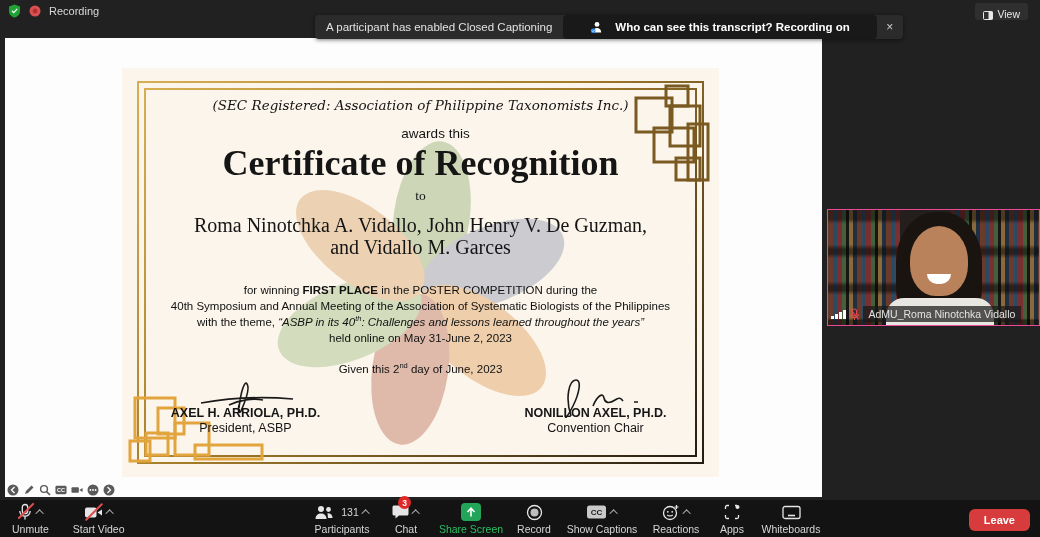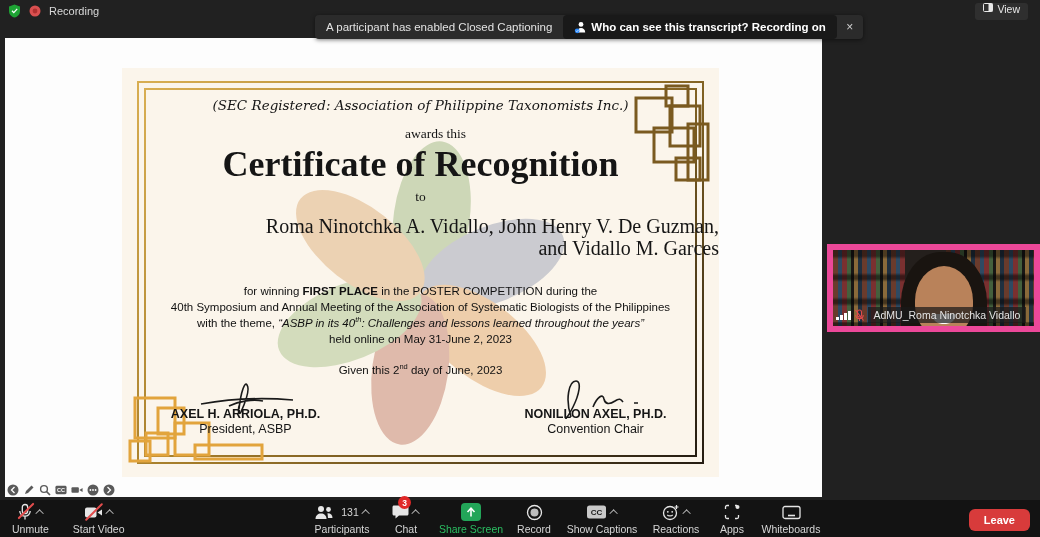--- a/index.html
+++ b/index.html
@@ -4,68 +4,68 @@
 <style>
   * { margin:0; padding:0; box-sizing:border-box; }
   html,body { background:#000; }
   body { font-family:"Liberation Sans", sans-serif; }
   #stage { position:relative; width:1040px; height:537px; background:#212121; overflow:hidden; }
 
   
   .topbar { position:absolute; top:0; left:0; width:100%; height:38px; }
   .rec-wrap { position:absolute; left:8px; top:4px; display:flex; align-items:center; gap:8px; }
   .rec-label { color:#d9d9d9; font-size:11px; }
-  .view-btn { position:absolute; right:12px; top:3px; height:17px; display:flex; align-items:flex-start; gap:4px;
+  .view-btn { position:absolute; right:12px; top:3px; height:17px; display:flex; align-items:flex-end; gap:4px;
               background:#2f2f2f; border-radius:3px; padding:0 8px; color:#e8e8e8; font-size:10.5px; cursor:pointer; }
 
   
   .banner { position:absolute; left:315px; top:15px; height:24px; display:flex; align-items:center;
             background:#2b2b2b; border-radius:4px; z-index:30; box-shadow:0 1px 4px rgba(0,0,0,.5); }
   .banner-cc { color:#e2e2e2; font-size:11.5px; padding:0 11px; white-space:nowrap; }
-  .banner-pill { height:24px; display:flex; align-items:center; gap:4px; background:#191919;
-                 border-radius:4px; padding:0 11px; color:#fff; font-size:11.5px; font-weight:bold; white-space:nowrap; }
+  .banner-pill { height:24px; display:flex; align-items:center; gap:12px; background:#191919;
+                 border-radius:4px; padding:0 27px; color:#fff; font-size:11.5px; font-weight:bold; white-space:nowrap; }
   .banner-close { width:26px; text-align:center; color:#cfcfcf; font-size:12px; cursor:pointer; }
 
   
   .share-area { position:absolute; left:5px; top:38px; width:817px; height:459px; background:#fdfdfd; }
 
   .certificate { position:absolute; left:117px; top:30px; width:597px; height:409px; background:#fbf5eb; overflow:hidden; }
   .cert-border-outer, .cert-border-inner { position:absolute; border:2px solid; pointer-events:none; z-index:2;
       border-image:linear-gradient(135deg,#d8ae52 0%, #a57d2a 45%, #241c12 100%) 1; }
   .cert-border-outer { inset:13px 15px; }
   .cert-border-inner { inset:20px 22px; }
   .leaves { position:absolute; left:50%; top:55%; transform:translate(-50%,-50%); opacity:.42; z-index:1; }
   .deco-tr { position:absolute; right:6px; top:12px; z-index:3; }
   .deco-bl { position:absolute; left:4px; bottom:6px; z-index:3; }
 
   .cert-content { position:relative; z-index:4; text-align:center; padding-top:27px; color:#151515; }
   .org-name { font-family:"DejaVu Serif", serif; font-style:italic; font-weight:600; font-size:17.5px; }
   .org-sub  { font-family:"DejaVu Serif", serif; font-style:italic; font-size:13.5px; margin-top:2px; }
-  .awards   { font-family:Liberation Serif, serif; font-size:13.5px; margin-top:13px;padding-left:30px; }
+  .awards   { font-family:Liberation Sans, sans-serif; font-size:13.5px; margin-top:13px;padding-left:30px; }
   .cert-title { font-family:"Liberation Serif", serif; font-weight:bold; font-size:36px; margin-top:1px; }
   .to-line  { font-family:"Liberation Serif", serif; font-size:13.5px; margin-top:4px; }
-  .recipients { font-family:"Liberation Serif", serif; font-size:20px; line-height:1.12; margin-top:10px;text-align:right; }
+  .recipients { font-family:"Liberation Serif", serif; font-size:20px; line-height:1.12; margin-top:10px; }
   .cert-body { font-size:11.5px; line-height:1.37; margin-top:24px; color:#111; }
   .cert-body b { font-weight:bold; }
   .cert-body i { font-style:italic; }
   .cert-body sup, .given sup { font-size:7.5px; vertical-align:super; }
   .given { font-size:11.5px; margin-top:14px; color:#111; }
   .sig-row { display:flex; justify-content:center; gap:120px; margin-top:2px; }
   .sig-block { width:230px; position:relative; }
   .sig-svg { display:block; margin:0 auto -12px auto; }
   .sig-name { font-size:12.5px; font-weight:bold; }
   .sig-title { font-size:12.5px; margin-top:1px; }
 
   
   .mini-toolbar { position:absolute; left:2px; top:446px; display:flex; gap:4px; align-items:center; z-index:5; }
   .mini-ic { width:12px; height:12px; display:inline-flex; }
 
   
-  .thumb { position:absolute; left:827px; top:209px; width:213px; height:88px; background:#241f1c; overflow:hidden;
-           border:6px solid #ec4899;margin-top:35px; }
+  .thumb { position:absolute; left:827px; top:209px; width:213px; height:117px; background:#241f1c; overflow:hidden;
+           border:1px solid #ec4899; }
   .shelf { position:absolute; top:0; bottom:0; width:72px;
            background:repeating-linear-gradient(90deg,#6a3b2c 0 5px,#2e4a63 5px 9px,#7a3030 9px 14px,#44603d 14px 18px,#191715 18px 21px,#8a6a3a 21px 25px,#203040 25px 29px);
   }
   .shelf.left { left:0; }
   .shelf.right { right:0; width:88px; }
   .shelf::after { content:""; position:absolute; inset:0;
            background:linear-gradient(180deg, rgba(0,0,0,.45) 0 8%, rgba(0,0,0,0) 12% 30%, rgba(0,0,0,.5) 34% 38%, rgba(0,0,0,0) 42% 62%, rgba(0,0,0,.5) 66% 70%, rgba(0,0,0,0) 74% 94%, rgba(0,0,0,.5) 96%); }
   .person-hair { position:absolute; left:68px; top:2px; width:86px; height:110px; background:#191410; border-radius:46% 46% 30% 30%; }
   .person-face { position:absolute; left:82px; top:16px; width:58px; height:70px; background:#b9825a; border-radius:50% 50% 44% 44%; }
   .person-smile { position:absolute; left:99px; top:64px; width:24px; height:10px; background:#fff; border-radius:0 0 12px 12px; }

